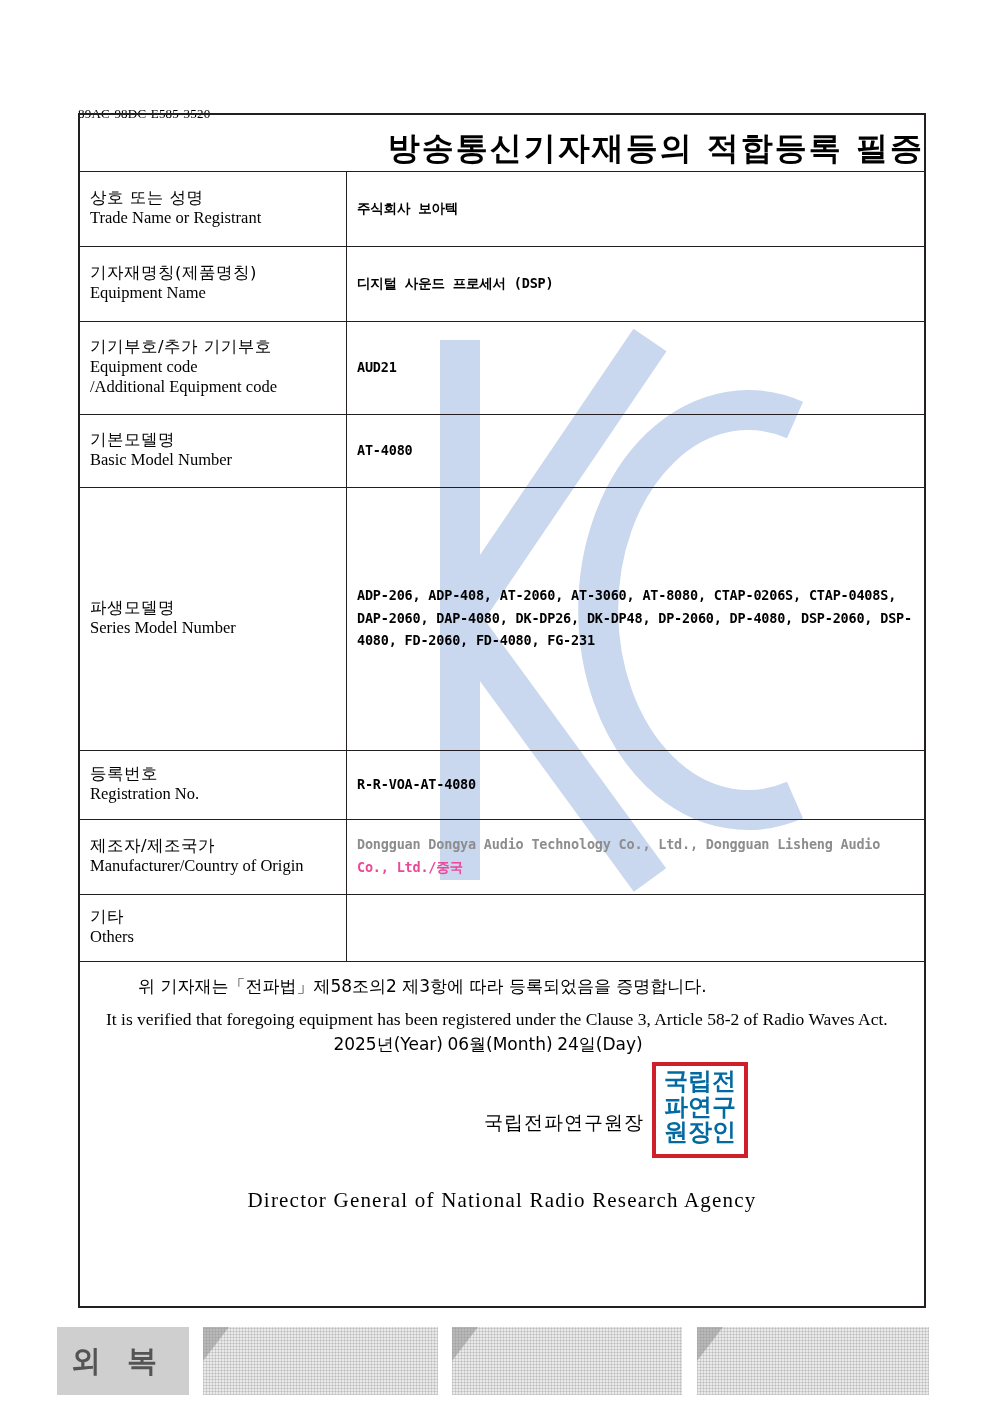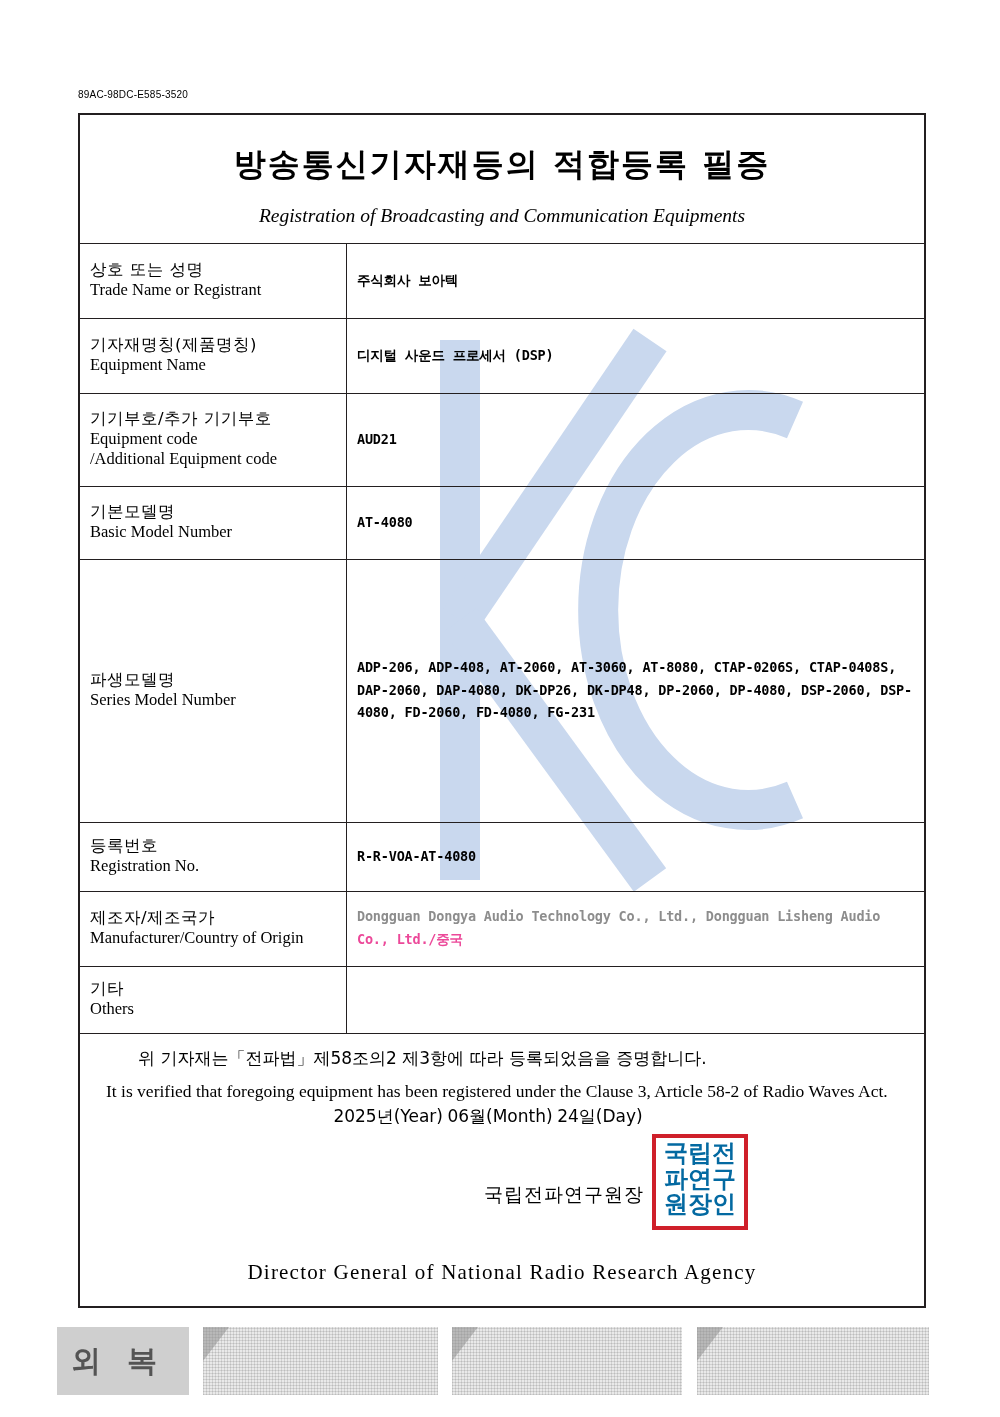--- a/index.html
+++ b/index.html
@@ -15,24 +15,24 @@
     position: relative;
     width: 1000px;
     height: 1417px;
     margin: 0 auto;
     overflow: hidden;
     background: #ffffff;
   }
   .doc-code {
     position: absolute;
     left: 78px;
-    top: 89px;
-    font-size: 10px;
+    top: 106px;
+    font-size: 13px;
     letter-spacing: 0.2px;
-    font-family: Liberation Sans, sans-serif;
+    font-family: Liberation Serif, serif;
   }
   .cert {
     position: absolute;
     left: 78px;
     top: 113px;
     width: 848px;
     height: 1195px;
     border: 2px solid #231f20;
     box-sizing: border-box;
     background: transparent;
@@ -44,25 +44,25 @@
     left: 400px;
     top: 300px;
     width: 420px;
     height: 620px;
     z-index: 1;
     pointer-events: none;
   }
   .watermark svg { display: block; }
 
   .title-ko {
-    text-align: center;
+    text-align: right;
     font-size: 32px;
     font-weight: bold;
     letter-spacing: 2px;
-    margin-top: 28px;
+    margin-top: 12px;
     font-family: "DejaVu Sans", sans-serif;
   }
   .title-en {
     text-align: center;
     font-size: 19.5px;
     font-style: italic;
     margin-top: 18px;
     margin-bottom: 16px;
     font-family: "Liberation Serif", serif;
   }
@@ -244,21 +244,20 @@
         <path d="M60 320 L250 40"></path>
         <path d="M60 320 L250 580"></path>
         <path d="M395 120 A150 200 0 1 0 395 500"></path>
       </g>
     </svg>
   </div>
 
   <div class="cert">
 
     <div class="title-ko">방송통신기자재등의 적합등록 필증</div>
-    <div class="title-en">Registration of Broadcasting and Communication Equipments</div>
 
     <table class="fields">
       <tbody>
           <tr class="row-trade">
         <td class="label">
           <span class="ko">상호 또는 성명</span>
           <span class="en">Trade Name or Registrant</span>
         </td>
         <td class="value">주식회사 보아텍</td>
       </tr>

